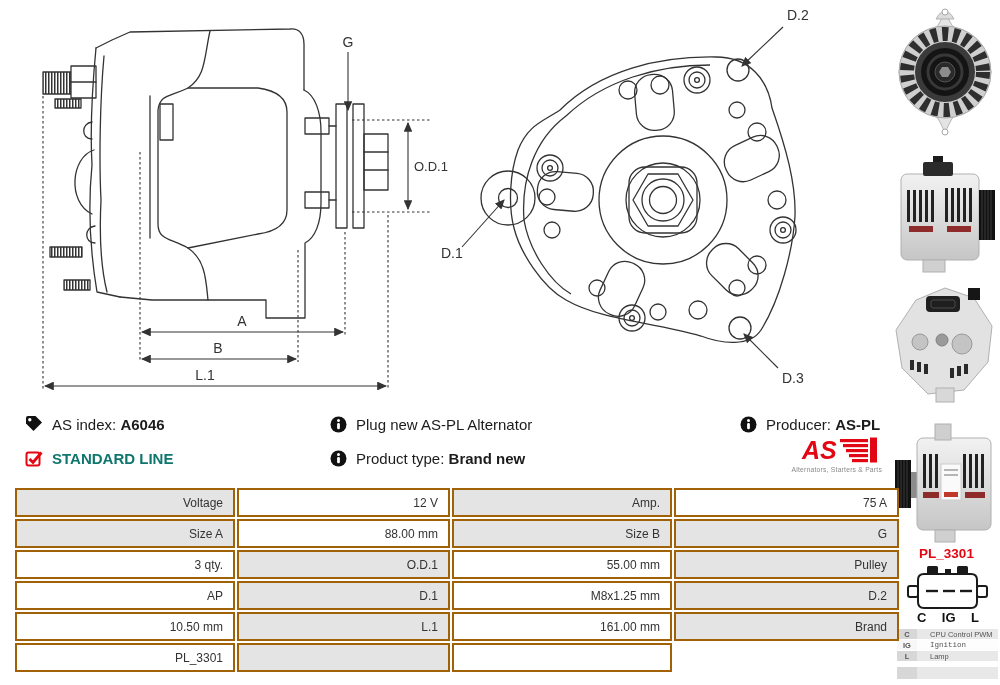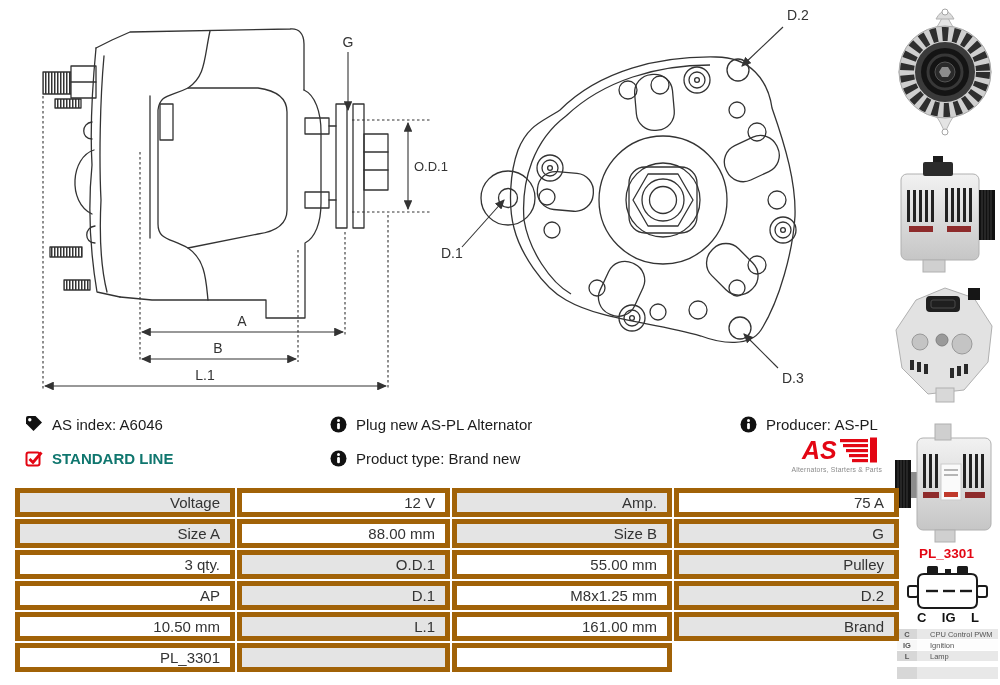--- a/index.html
+++ b/index.html
@@ -2,46 +2,46 @@
 <html><head>
 <meta charset="utf-8">
 <style>
   html,body{margin:0;padding:0;background:#fff;}
   body{width:1000px;height:685px;font-family:"Liberation Sans",sans-serif;position:relative;overflow:hidden;color:#1c1c1c;}
   .abs{position:absolute;}
   svg text{font-family:"Liberation Sans",sans-serif;}
 
   
   .info-item{position:absolute;display:flex;align-items:center;gap:9px;height:24px;font-size:15px;}
-  .info-item .txt b{font-weight:normal;}
+  .info-item .txt b{font-weight:bold;}
   .red{color:#0f766e;font-weight:bold;}
 
   .aslogo{position:absolute;left:786px;top:436px;width:96px;text-align:right;}
   .aslogo .tagline{font-size:6.8px;color:#8a8a8a;letter-spacing:.2px;margin-top:-2px;}
 
   
   .spec{position:absolute;left:15px;top:488px;width:878px;display:grid;
         grid-template-columns:220px 213px 220px 225px;grid-auto-rows:29px;gap:2px;}
-  .spec .cell{box-sizing:border-box;border:5px solid #a16207;display:flex;align-items:center;
-        justify-content:flex-end;padding-right:10px;font-size:15px;color:#333;}
+  .spec .cell{box-sizing:border-box;border:2px solid #a16207;display:flex;align-items:center;
+        justify-content:flex-end;padding-right:10px;font-size:12px;color:#333;}
   .spec .lbl{background:#e4e4e4;}
   .spec .val{background:#ffffff;}
 
   
   .plug-name{position:absolute;left:893px;top:546px;width:107px;text-align:center;
              color:#e30613;font-weight:bold;font-size:13.5px;}
   .pin-row{position:absolute;left:903px;top:610px;width:90px;display:flex;justify-content:space-between;
            padding:0 14px;box-sizing:border-box;font-weight:bold;font-size:13px;color:#111;}
   .legend{position:absolute;left:897px;top:629px;width:101px;font-size:7.5px;color:#555;}
   .legend .lrow{display:flex;height:10px;margin-bottom:1px;align-items:center;}
   .legend .pin{width:20px;text-align:center;font-weight:bold;background:#d7d7d7;height:100%;
                display:flex;align-items:center;justify-content:center;}
   .legend .desc{flex:1;background:#e8e8e8;height:100%;display:flex;align-items:center;padding-left:13px;}
   .legend .lrow.alt .pin{background:#f7f7f7;}
-  .legend .lrow.alt .desc{background:#fdfdfd;}
+  .legend .lrow.alt .desc{background:#fdfdfd;font-family:Liberation Mono, monospace;}
   .legend .lrow.blank{margin-top:6px;height:12px;}
 </style>
 </head>
 <body>
 
 <svg class="abs" style="left:0;top:0" width="452" height="400" viewBox="0 0 452 400">
   <defs>
     <marker id="ah" markerWidth="9" markerHeight="8" refX="8" refY="4" orient="auto-start-reverse">
       <path d="M0,0 L9,4 L0,8 Z" fill="#333"></path>
     </marker>

